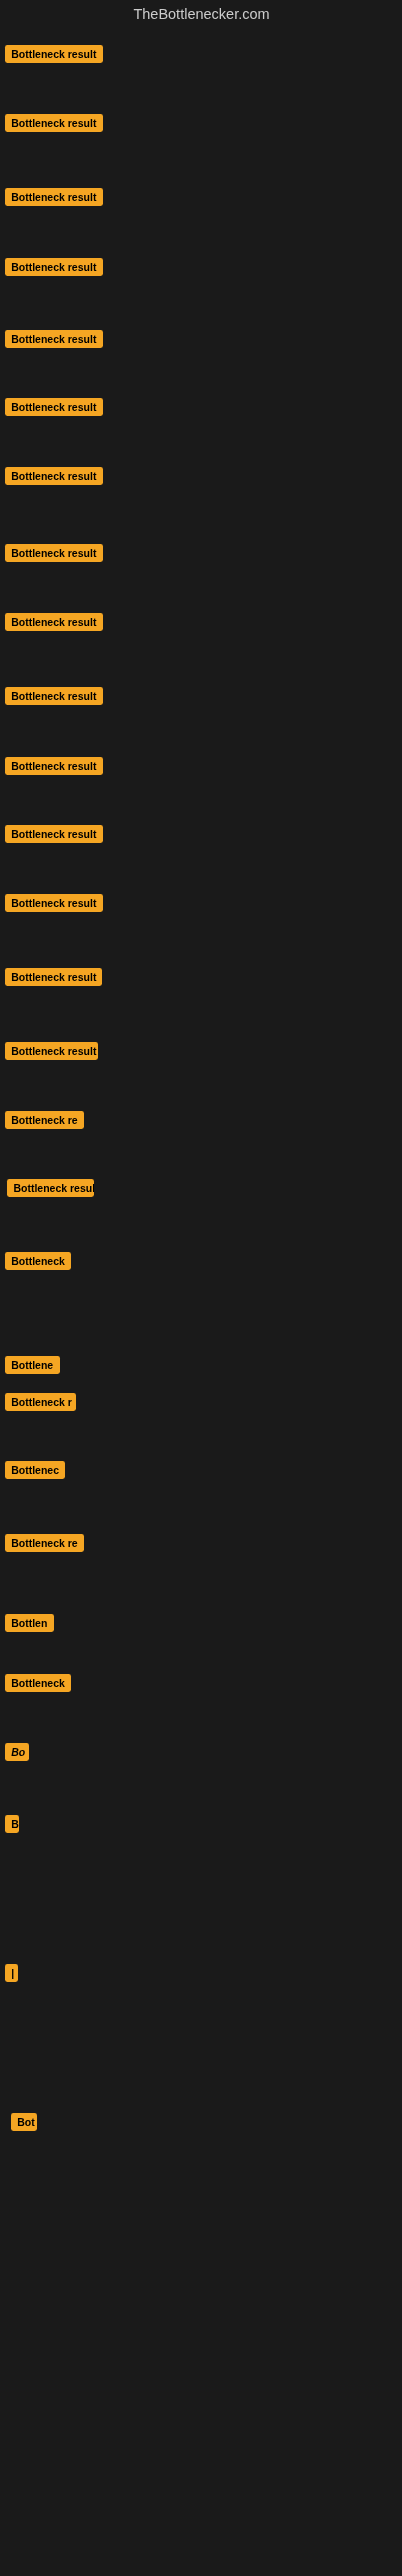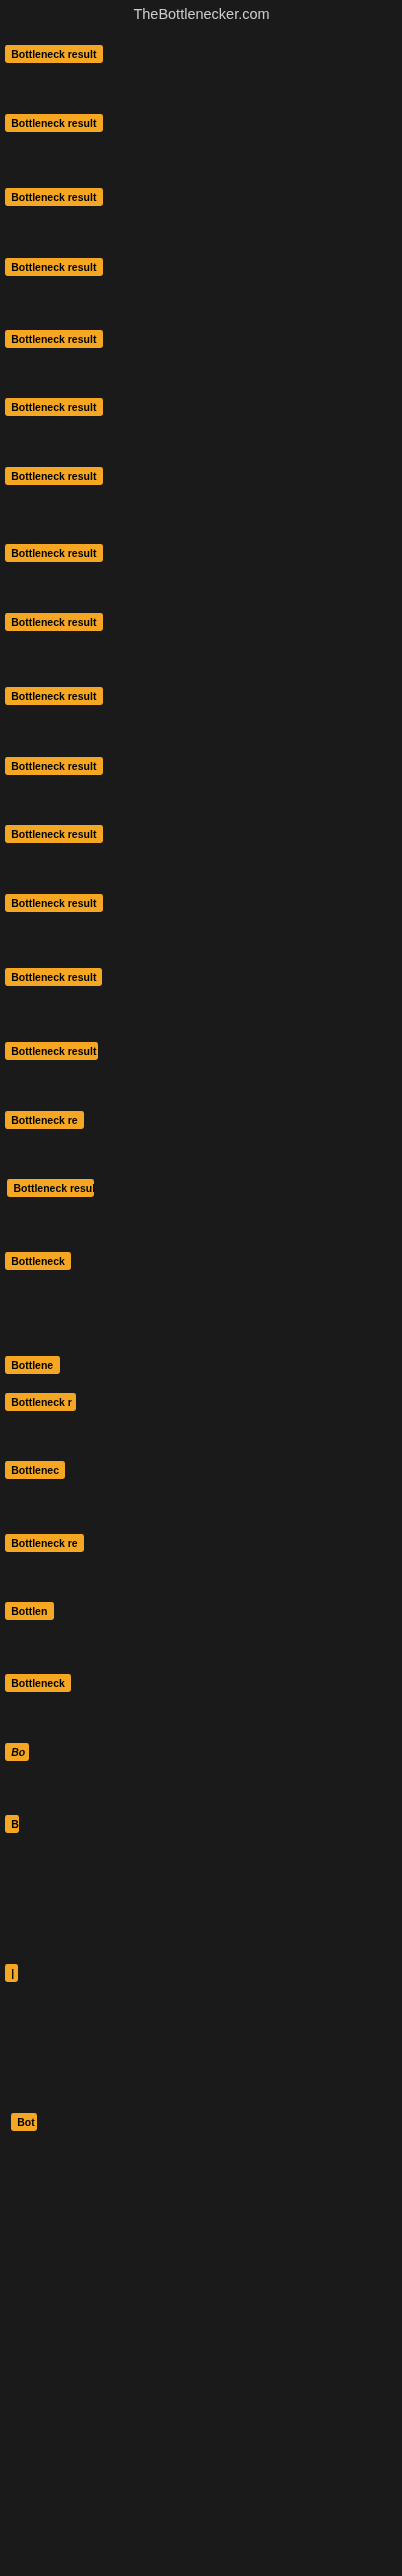--- a/index.html
+++ b/index.html
@@ -58,21 +58,21 @@
       <div style="position: absolute; top: 894px; left: 0px; padding: 0px 4.8px;"><span class="bottleneck-badge" style="max-width: 105px;">Bottleneck result</span></div>
       <div style="position: absolute; top: 968px; left: 0px; padding: 0px 4.8px;"><span class="bottleneck-badge" style="max-width: 97px;">Bottleneck result</span></div>
       <div style="position: absolute; top: 1042px; left: 0px; padding: 0px 4.8px;"><span class="bottleneck-badge" style="max-width: 93px;">Bottleneck result</span></div>
       <div style="position: absolute; top: 1111px; left: 0px; padding: 0px 4.8px;"><span class="bottleneck-badge" style="max-width: 81px;">Bottleneck re</span></div>
       <div style="position: absolute; top: 1179px; left: 0px; padding: 0px 7px;"><span class="bottleneck-badge" style="max-width: 87px;">Bottleneck resul</span></div>
       <div style="position: absolute; top: 1252px; left: 0px; padding: 0px 4.8px;"><span class="bottleneck-badge" style="max-width: 68px;">Bottleneck</span></div>
       <div style="position: absolute; top: 1320px; left: 0px; padding: 0px 4.8px;"><span class="bottleneck-badge" style="max-width: 58px; margin-top: 36px;">Bottlene</span></div>
       <div style="position: absolute; top: 1393px; left: 0px; padding: 0px 4.8px;"><span class="bottleneck-badge" style="max-width: 71px;">Bottleneck r</span></div>
       <div style="position: absolute; top: 1461px; left: 0px; padding: 0px 4.8px;"><span class="bottleneck-badge" style="max-width: 61px;">Bottlenec</span></div>
       <div style="position: absolute; top: 1534px; left: 0px; padding: 0px 4.8px;"><span class="bottleneck-badge" style="max-width: 81px;">Bottleneck re</span></div>
-      <div style="position: absolute; top: 1602px; left: 0px; padding: 0px 4.8px;"><span class="bottleneck-badge" style="max-width: 52px;">Bottlen</span></div>
+      <div style="position: absolute; top: 1602px; left: 0px; padding: 0px 4.8px;"><span class="bottleneck-badge" style="max-width: 52px; margin-top: 12px;">Bottlen</span></div>
       <div style="position: absolute; top: 1674px; left: 0px; padding: 0px 4.8px;"><span class="bottleneck-badge" style="max-width: 68px;">Bottleneck</span></div>
       <div style="position: absolute; top: 1743px; left: 0px; padding: 0px 4.8px;"><span class="bottleneck-badge" style="max-width: 24px; font-style: italic;">Bo</span></div>
       <div style="position: absolute; top: 1815px; left: 0px; padding: 0px 4.8px;"><span class="bottleneck-badge" style="max-width: 14.5px;">B</span></div>
       <div style="position: absolute; top: 1964px; left: 0px; padding: 0px 4.8px;"><span class="bottleneck-badge" style="max-width: 6.4px;">|</span></div>
       <div style="position: absolute; top: 2113px; left: 6px; padding: 0px 4.8px;"><span class="bottleneck-badge" style="max-width: 26px;">Bot</span></div>
     </div>
 </div>
 
 
 </body></html>

